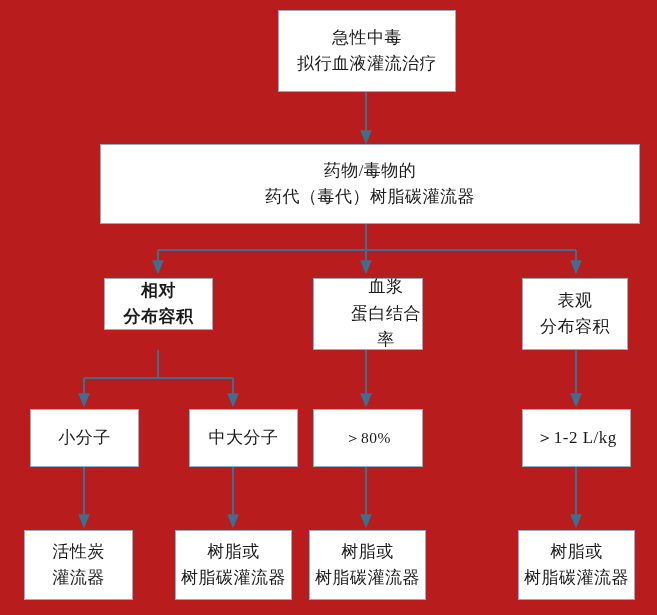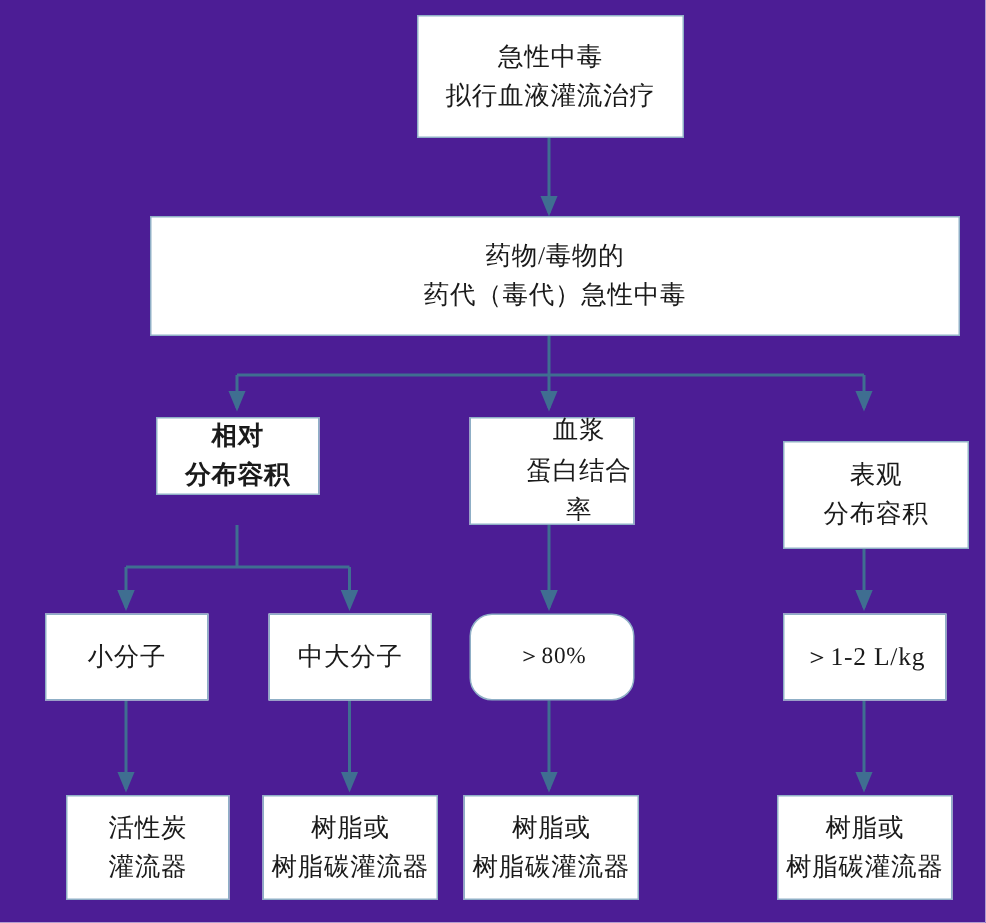--- a/index.html
+++ b/index.html
@@ -7,21 +7,21 @@
     padding: 0;
     background: #ffffff;
   }
   body {
     font-family: "Liberation Serif", "DejaVu Serif", serif;
   }
   #chart-canvas {
     position: relative;
     width: 657px;
     height: 615px;
-    background: #4c1d95;
+    background: #b91c1c;
     overflow: hidden;
   }
   .node {
     position: absolute;
     box-sizing: border-box;
     background: #ffffff;
     border: 1px solid #8FAFC6;
     display: flex;
     flex-direction: column;
     align-items: center;
@@ -84,55 +84,55 @@
     </g>
   </svg>
 
   <div class="node" style="left:278px; top:10px; width:178px; height:82px;">
     <span class="line1">急性中毒</span>
     <span class="line2">拟行血液灌流治疗</span>
   </div>
 
   <div class="node" style="left:100px; top:144px; width:540px; height:80px;">
     <span class="line1">药物/毒物的</span>
-    <span class="line2">药代（毒代）急性中毒</span>
+    <span class="line2">药代（毒代）树脂碳灌流器</span>
   </div>
 
   <div class="node bold" style="left:104px; top:278px; width:109px; height:52px;">
     <span class="line1">相对</span>
     <span class="line2">分布容积</span>
   </div>
 
   <div class="node" style="left:313px; top:278px; width:110px; height:72px;padding-left:36px;">
     <span class="line1">血浆</span>
     <span class="line2">蛋白结合率</span>
   </div>
 
-  <div class="node" style="left:522px; top:294px; width:124px; height:72px;justify-content:center;">
+  <div class="node" style="left:522px; top:278px; width:106px; height:72px;justify-content:center;">
     <span class="line1">表观</span>
     <span class="line2">分布容积</span>
   </div>
 
   <div class="node" style="left:30px; top:409px; width:109px; height:58px;">
     <span>小分子</span>
   </div>
 
-  <div class="node" style="left:179px; top:409px; width:109px; height:58px;">
+  <div class="node" style="left:189px; top:409px; width:109px; height:58px;">
     <span>中大分子</span>
   </div>
 
-  <div class="node latin small-text" style="left:313px; top:409px; width:110px; height:58px;border-radius:15px;">
+  <div class="node latin small-text" style="left:313px; top:409px; width:110px; height:58px;">
     <span>＞80%</span>
   </div>
 
   <div class="node latin" style="left:522px; top:409px; width:109px; height:58px;">
     <span>＞1-2 L/kg</span>
   </div>
 
-  <div class="node" style="left:44px; top:530px; width:109px; height:70px;">
+  <div class="node" style="left:24px; top:530px; width:109px; height:70px;">
     <span class="line1">活性炭</span>
     <span class="line2">灌流器</span>
   </div>
 
   <div class="node" style="left:175px; top:530px; width:117px; height:70px;">
     <span class="line1">树脂或</span>
     <span class="line2">树脂碳灌流器</span>
   </div>
 
   <div class="node" style="left:309px; top:530px; width:117px; height:70px;">

